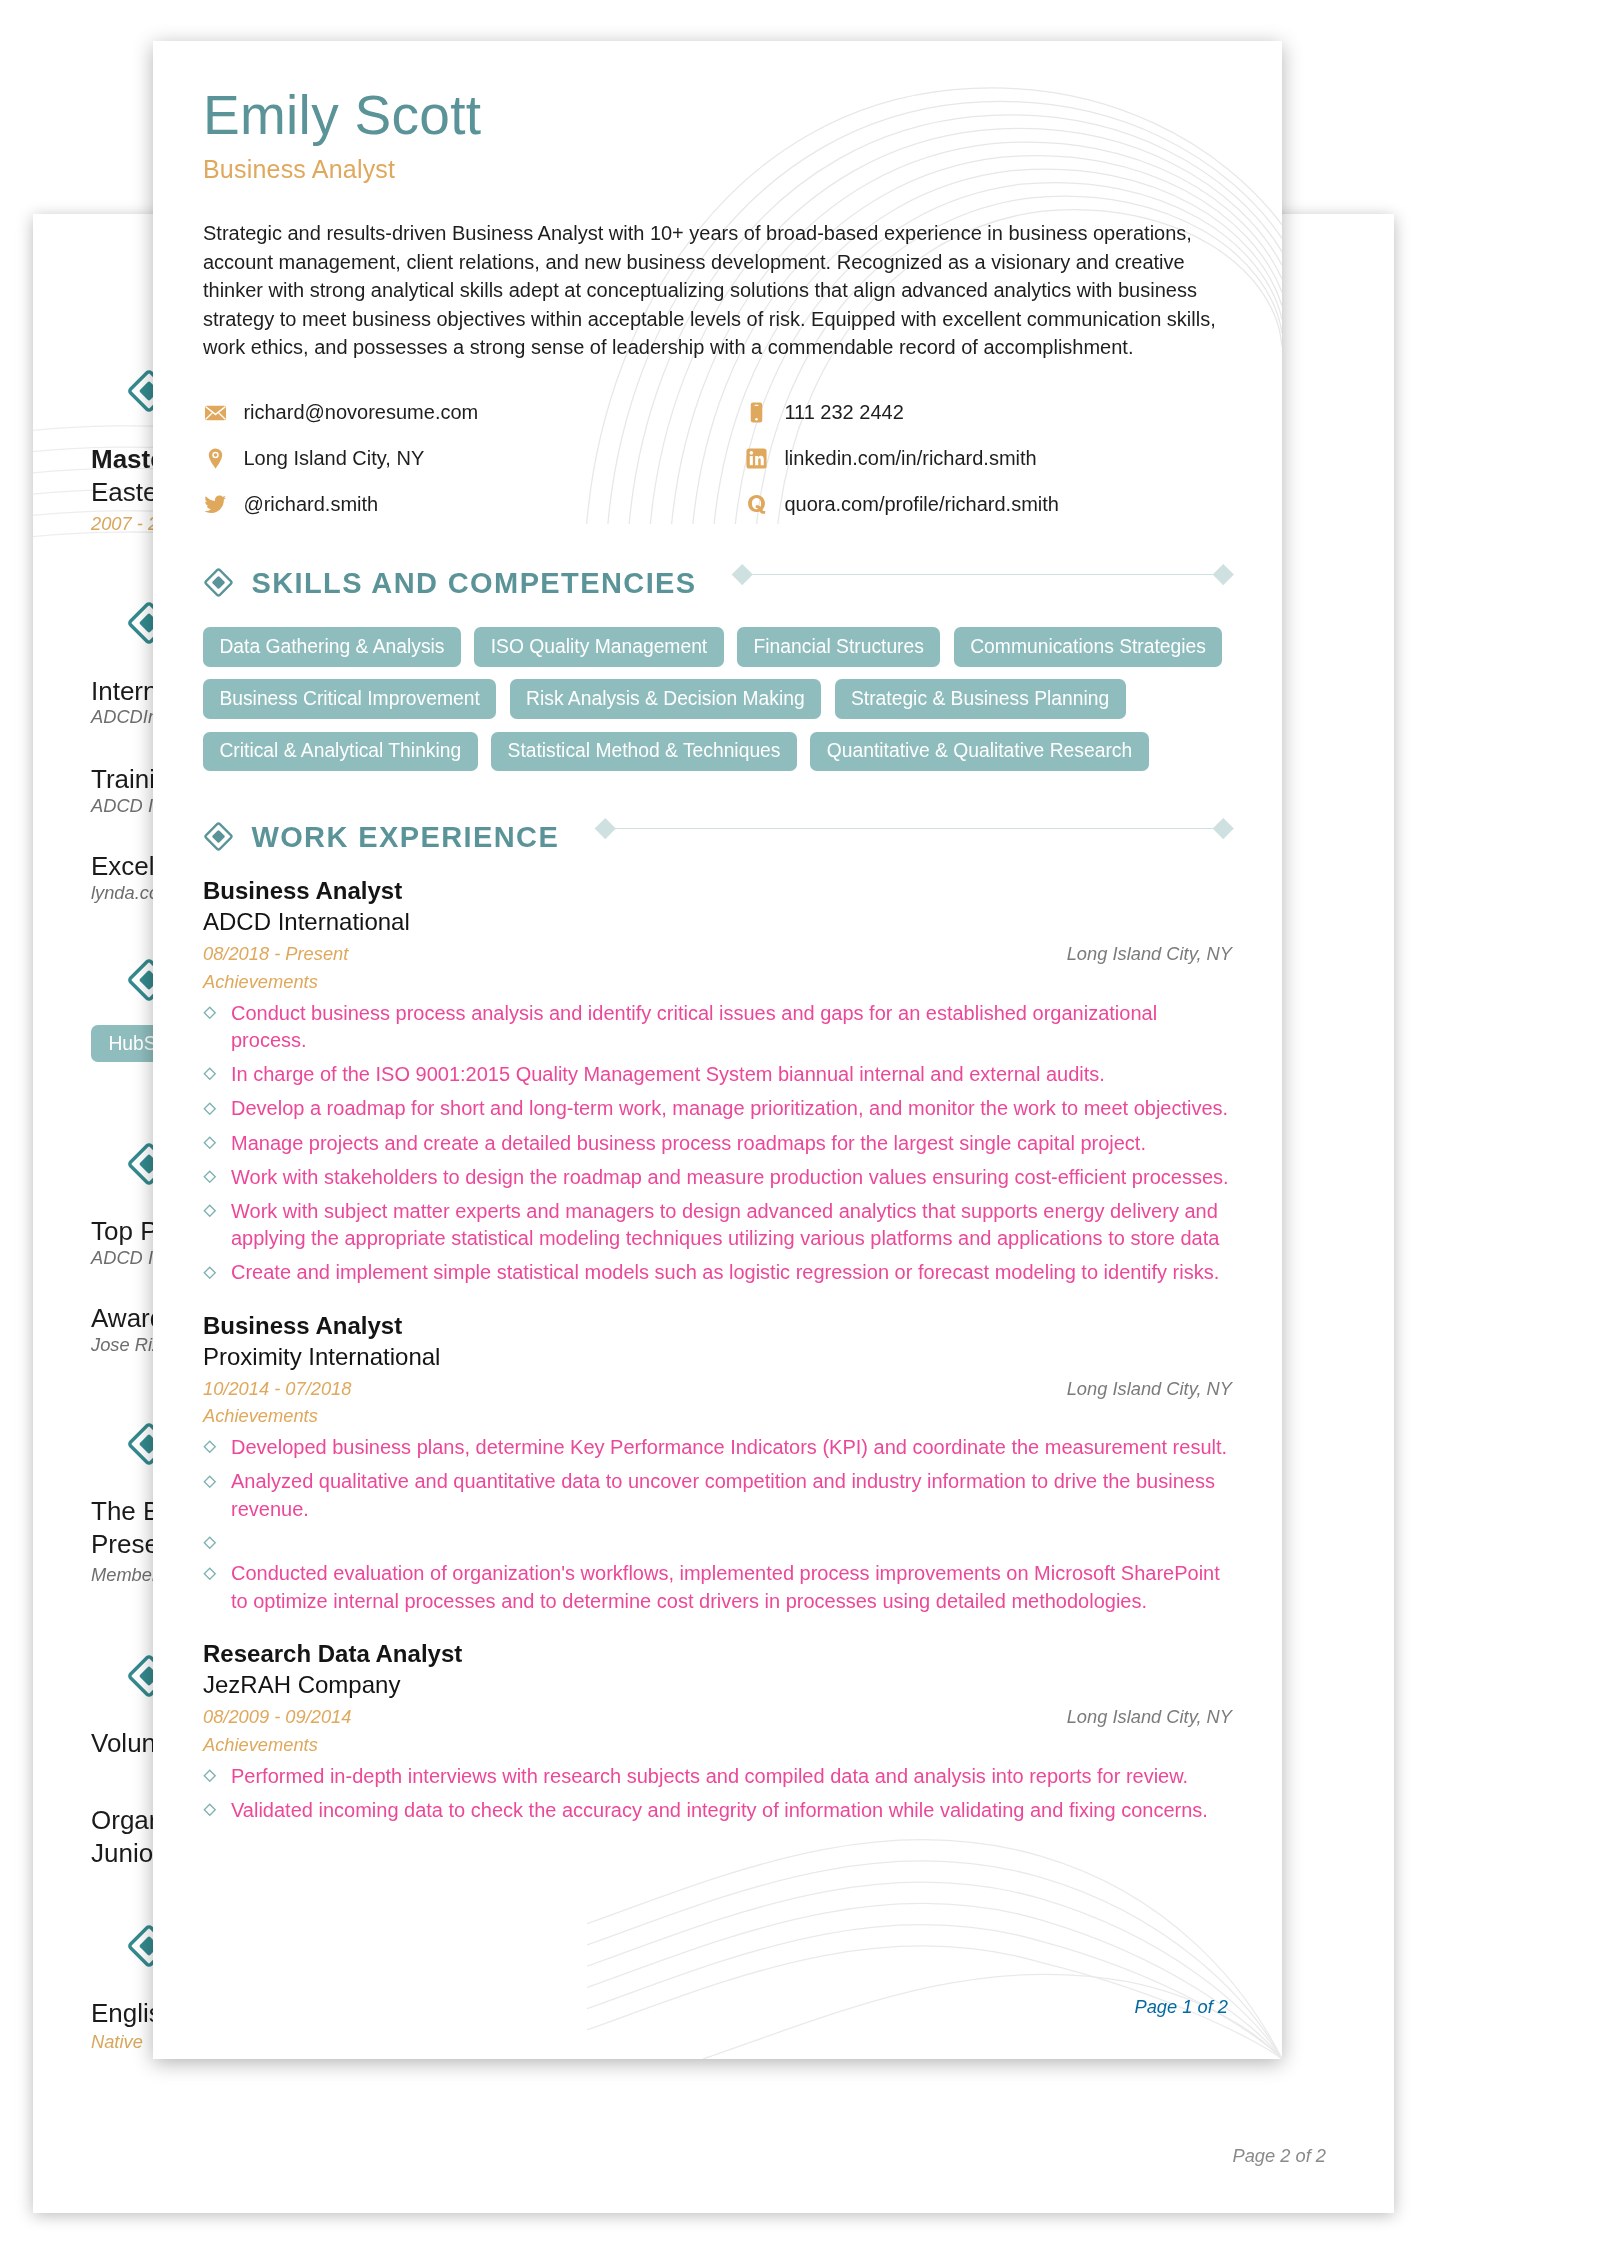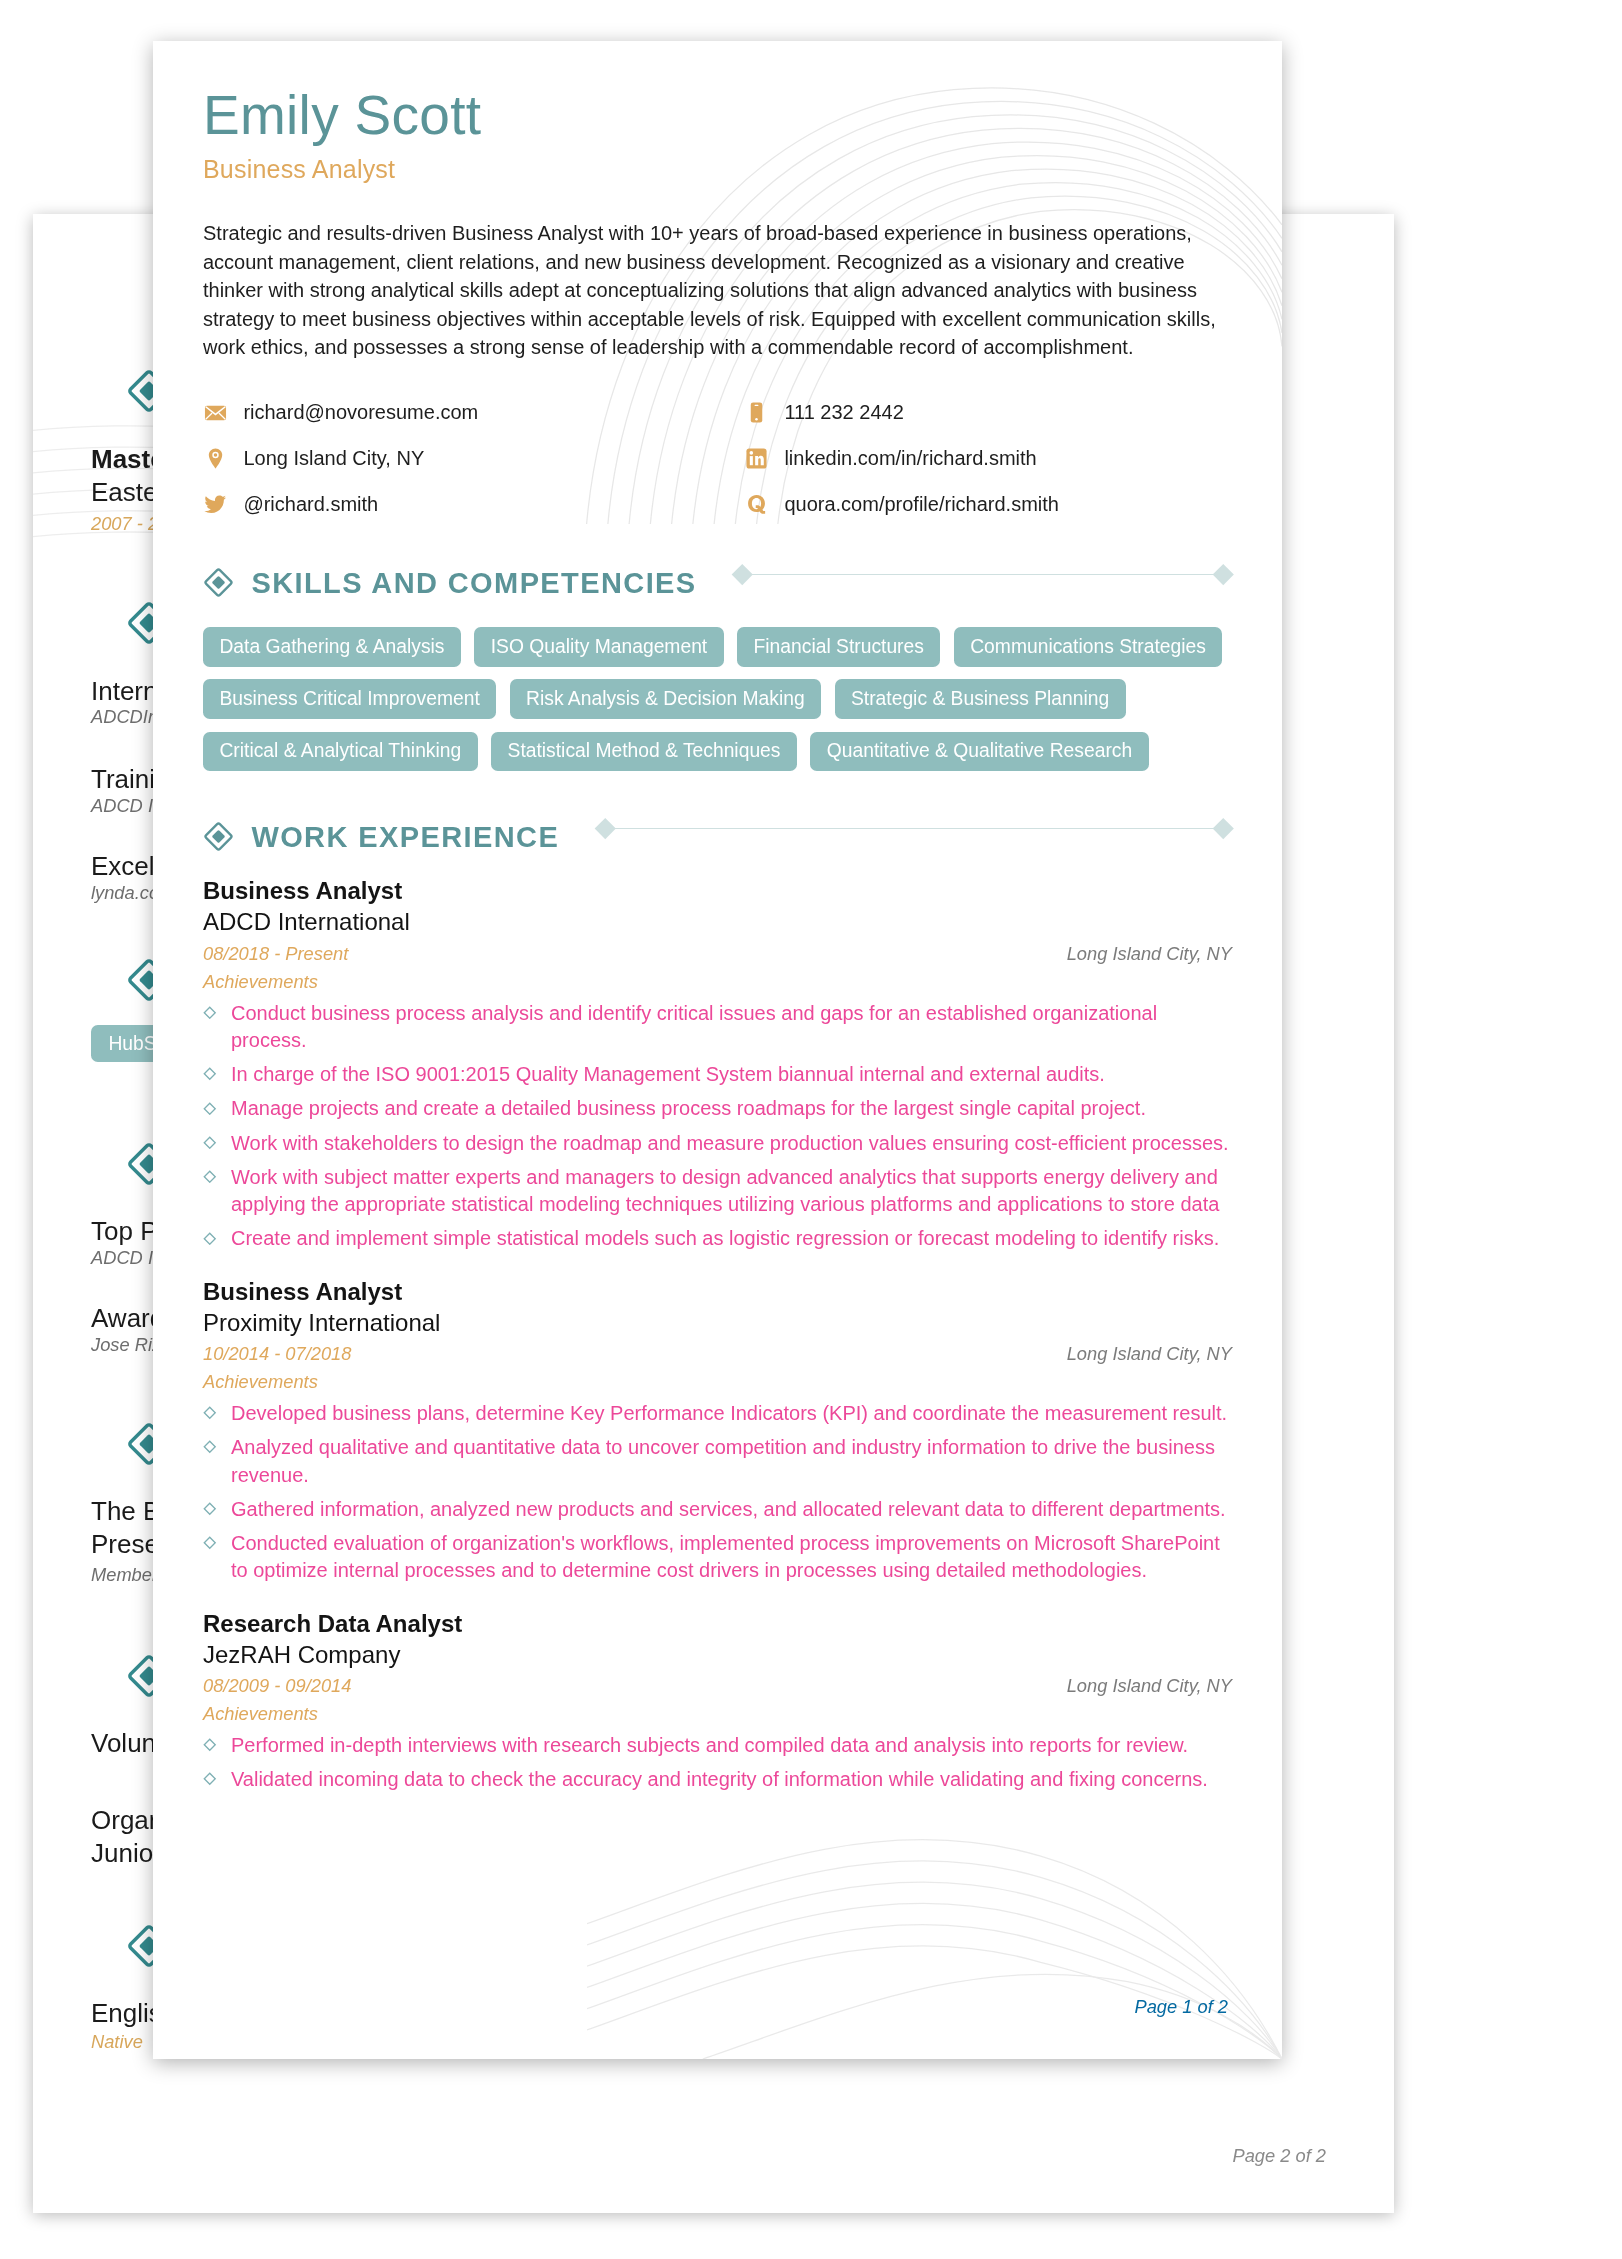--- a/index.html
+++ b/index.html
@@ -385,20 +385,26 @@
               <div class="bullet">
                 <span class="bd"><svg width="13.5" height="13.5" viewBox="0 0 14 14">
                     <rect x="3" y="3" width="8" height="8" transform="rotate(45 7 7)" fill="none" stroke="#7fb0b4" stroke-width="1.4"></rect>
                   </svg></span>
                 <span class="bt">In charge of the ISO 9001:2015 Quality Management System biannual internal and external audits.</span>
               </div>
               <div class="bullet">
                 <span class="bd"><svg width="13.5" height="13.5" viewBox="0 0 14 14">
                     <rect x="3" y="3" width="8" height="8" transform="rotate(45 7 7)" fill="none" stroke="#7fb0b4" stroke-width="1.4"></rect>
                   </svg></span>
+                <span class="bt">Develop a roadmap for short and long-term work, manage prioritization, and monitor the work to meet objectives.</span>
+              </div>
+              <div class="bullet">
+                <span class="bd"><svg width="13.5" height="13.5" viewBox="0 0 14 14">
+                    <rect x="3" y="3" width="8" height="8" transform="rotate(45 7 7)" fill="none" stroke="#7fb0b4" stroke-width="1.4"></rect>
+                  </svg></span>
                 <span class="bt">Manage projects and create a detailed business process roadmaps for the largest single capital project.</span>
               </div>
               <div class="bullet">
                 <span class="bd"><svg width="13.5" height="13.5" viewBox="0 0 14 14">
                     <rect x="3" y="3" width="8" height="8" transform="rotate(45 7 7)" fill="none" stroke="#7fb0b4" stroke-width="1.4"></rect>
                   </svg></span>
                 <span class="bt">Work with stakeholders to design the roadmap and measure production values ensuring cost-efficient processes.</span>
               </div>
               <div class="bullet">
                 <span class="bd"><svg width="13.5" height="13.5" viewBox="0 0 14 14">
@@ -432,21 +438,20 @@
               <div class="bullet">
                 <span class="bd"><svg width="13.5" height="13.5" viewBox="0 0 14 14">
                     <rect x="3" y="3" width="8" height="8" transform="rotate(45 7 7)" fill="none" stroke="#7fb0b4" stroke-width="1.4"></rect>
                   </svg></span>
                 <span class="bt">Analyzed qualitative and quantitative data to uncover competition and industry information to drive the business revenue.</span>
               </div>
               <div class="bullet">
                 <span class="bd"><svg width="13.5" height="13.5" viewBox="0 0 14 14">
                     <rect x="3" y="3" width="8" height="8" transform="rotate(45 7 7)" fill="none" stroke="#7fb0b4" stroke-width="1.4"></rect>
                   </svg></span>
-                <span class="bt">Gathered information, analyzed new products and services, and allocated relevant data to different departments.</span>
               </div>
               <div class="bullet">
                 <span class="bd"><svg width="13.5" height="13.5" viewBox="0 0 14 14">
                     <rect x="3" y="3" width="8" height="8" transform="rotate(45 7 7)" fill="none" stroke="#7fb0b4" stroke-width="1.4"></rect>
                   </svg></span>
                 <span class="bt">Conducted evaluation of organization's workflows, implemented process improvements on Microsoft SharePoint to optimize internal processes and to determine cost drivers in processes using detailed methodologies.</span>
               </div>
             </div>
           </div>
           <div class="job">

